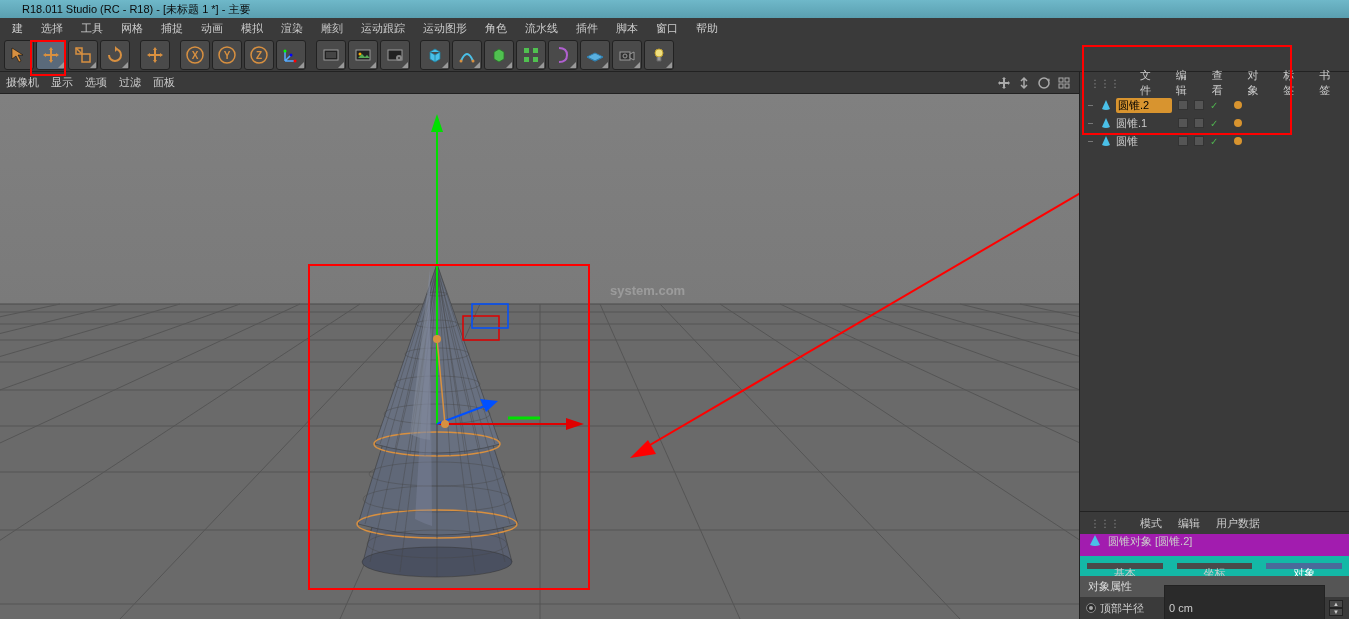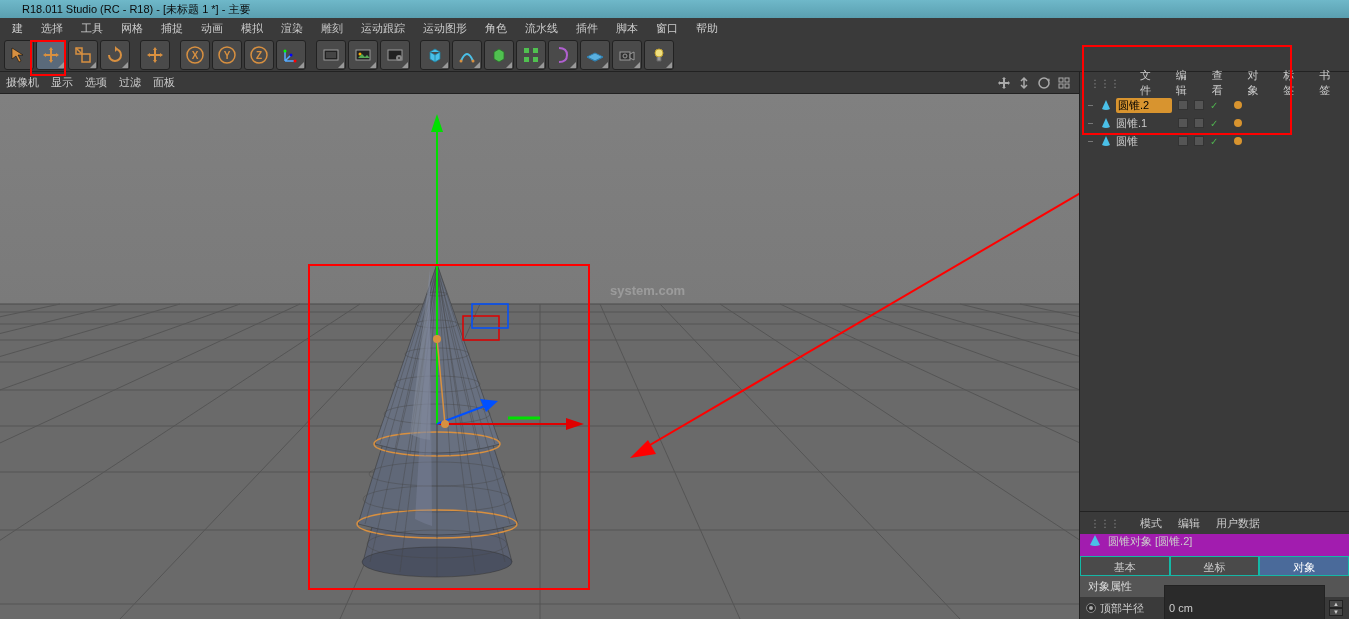--- a/index.html
+++ b/index.html
@@ -44,21 +44,21 @@
 .obj-row .tag { width: 8px; height: 8px; background: #d8942f; border-radius: 50%; margin-left: 12px; cursor: pointer; }
 
 .attr-manager { flex: 1; display: flex; flex-direction: column; }
 .attr-tabs { height: 22px; display: flex; align-items: center; gap: 4px; padding: 0 4px; }
 .attr-tabs .grip { color: #888; font-size: 10px; margin-right: 4px; }
 .attr-tabs span { color: #ccc; font-size: 11px; padding: 2px 6px; cursor: pointer; }
 .attr-title { height: 22px; display: flex; gap: 6px; padding: 0 8px; background: #a21caf; }
 .attr-title .oicon { width: 14px; height: 14px; }
 .attr-title span { color: #ccc; font-size: 11px; }
 .attr-subtabs { height: 20px; display: flex; }
-.attr-subtabs div { flex: 1; text-align: center; font-size: 11px; padding: 3px 0; cursor: pointer; border: 1px solid #14b8a6; }
+.attr-subtabs div { flex: 1; text-align: center; font-size: 11px; padding: 3px 0; cursor: pointer; border: 7px solid #14b8a6; }
 .attr-subtabs .inactive { background: #4a4a4a; color: #ccc; }
 .attr-subtabs .active { background: #4a6a9a; color: #fff; }
 .attr-section { background: #555; color: #ddd; font-size: 11px; padding: 3px 8px; }
 .attr-row { display: flex; align-items: center; height: 22px; padding: 0 6px; gap: 4px; }
 .attr-row .radio { width: 10px; height: 10px; border: 1px solid #888; border-radius: 50%; background: #2a2a2a; position: relative; cursor: pointer; }
 .attr-row .radio.on::after { content: ''; position: absolute; inset: 2px; background: #aaa; border-radius: 50%; }
 .attr-row .lbl { color: #ccc; font-size: 11px; width: 60px; }
 .attr-row .val { flex: 1; background: #2a2a2a; color: #ccc; font-size: 11px; padding: 16px 4px; border: 1px solid #222; }
 .attr-row .spinner { width: 14px; display: flex; flex-direction: column; }
 .attr-row .spinner div { height: 8px; background: #4a4a4a; border: 1px solid #222; cursor: pointer; display: flex; align-items: center; justify-content: center; font-size: 6px; color: #ccc; }

